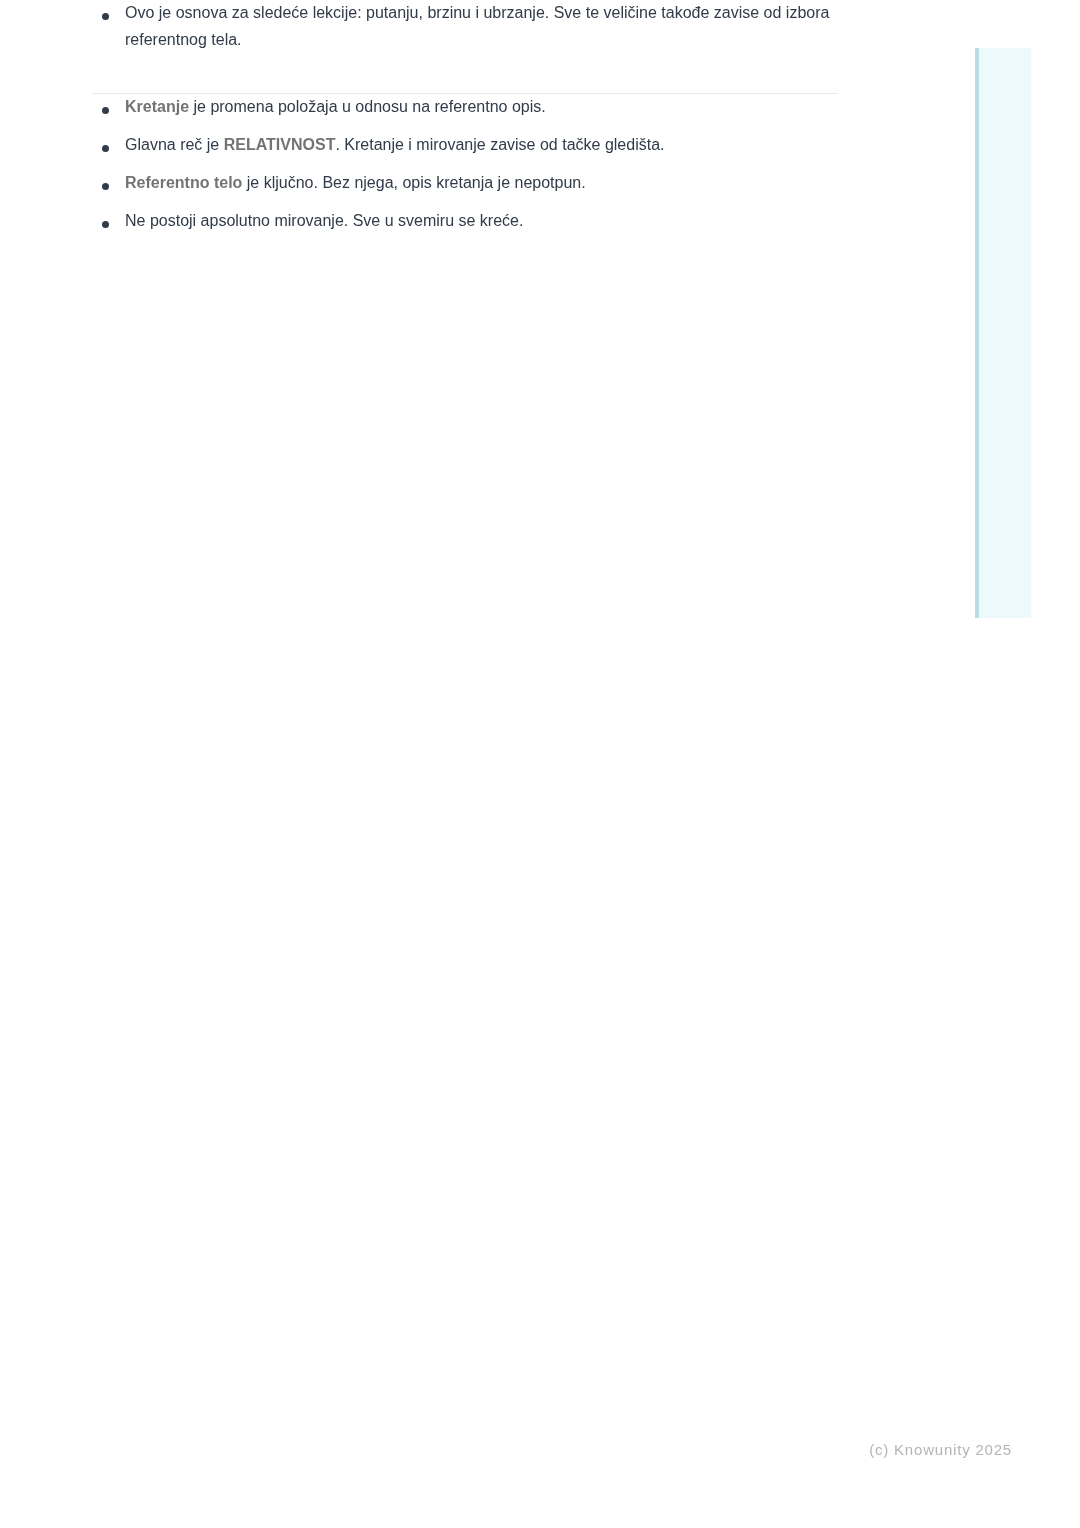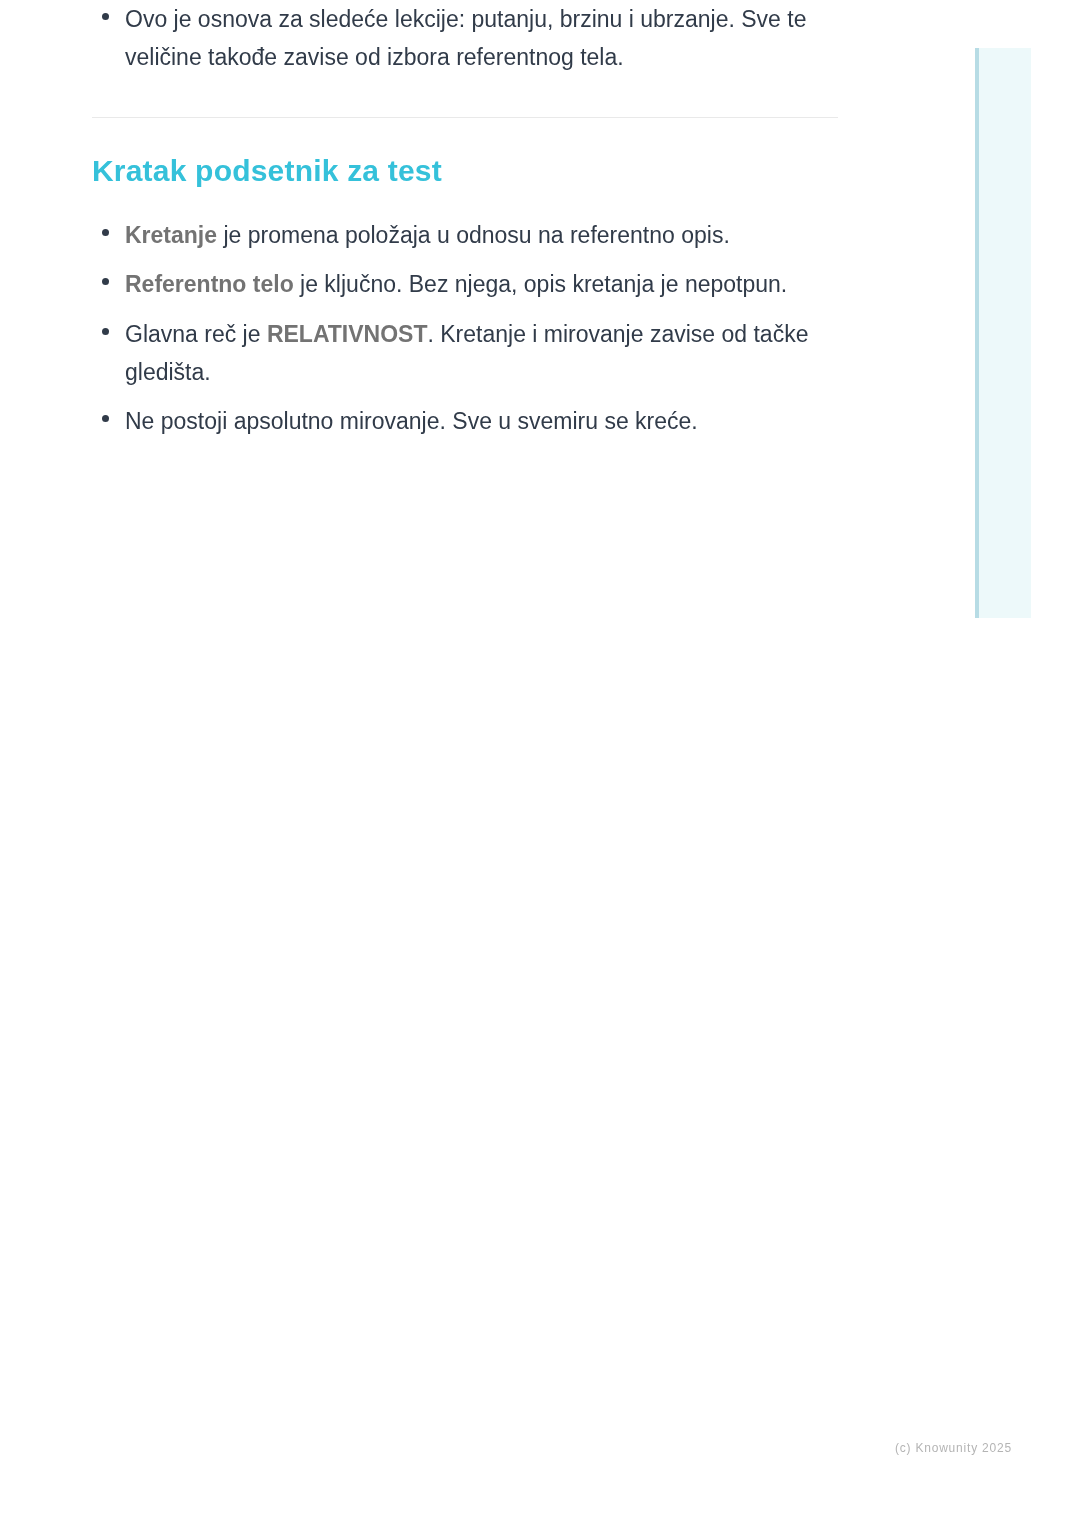--- a/index.html
+++ b/index.html
@@ -19,21 +19,21 @@
     width: 746px;
   }
   ul.doc-list {
     list-style: none;
     margin: 0;
     padding: 0;
   }
   ul.doc-list li {
     position: relative;
     padding-left: 33px;
-    font-size: 23px;
+    font-size: 16px;
     line-height: 1.67;
     margin-bottom: 11px;
     color: #313b49;
   }
   ul.doc-list li::before {
     content: "";
     position: absolute;
     left: 10px;
     top: 13px;
     width: 7px;
@@ -65,42 +65,41 @@
     top: 48px;
     right: 49px;
     width: 56px;
     height: 570px;
     border-left: 4px solid #b7dce5;
   }
   .footer-copyright {
     position: absolute;
     right: 68px;
     top: 1441px;
-    font-size: 12px;
+    font-size: 15px;
     letter-spacing: 0.8px;
     color: #b4b4b4;
   }
 </style>
 </head>
 <body>
 
 <div class="content">
 
   <ul class="doc-list intro-list">
       <li><span class="seg-normal">Ovo je osnova za sledeće lekcije: putanju, brzinu i ubrzanje. Sve te veličine takođe zavise od izbora referentnog tela.</span></li>
     </ul>
 
   <hr class="divider">
 
-  <h2 class="section-title" style="color: rgb(53, 193, 218);">Kratak podsetnik za test</h2>
 
   <ul class="doc-list">
       <li><span class="seg-bold">Kretanje</span><span class="seg-normal"> je promena položaja u odnosu na referentno opis.</span></li>
+      <li><span class="seg-normal">Glavna reč je </span><span class="seg-bold">RELATIVNOST</span><span class="seg-normal">. Kretanje i mirovanje zavise od tačke gledišta.</span></li>
       <li><span class="seg-bold">Referentno telo</span><span class="seg-normal"> je ključno. Bez njega, opis kretanja je nepotpun.</span></li>
-      <li><span class="seg-normal">Glavna reč je </span><span class="seg-bold">RELATIVNOST</span><span class="seg-normal">. Kretanje i mirovanje zavise od tačke gledišta.</span></li>
       <li><span class="seg-normal">Ne postoji apsolutno mirovanje. Sve u svemiru se kreće.</span></li>
     </ul>
 
 </div>
 
 <div class="side-strip" style="background: rgb(237, 249, 250);"></div>
 
 <div class="footer-copyright">(c) Knowunity 2025</div>
 
 </body></html>

